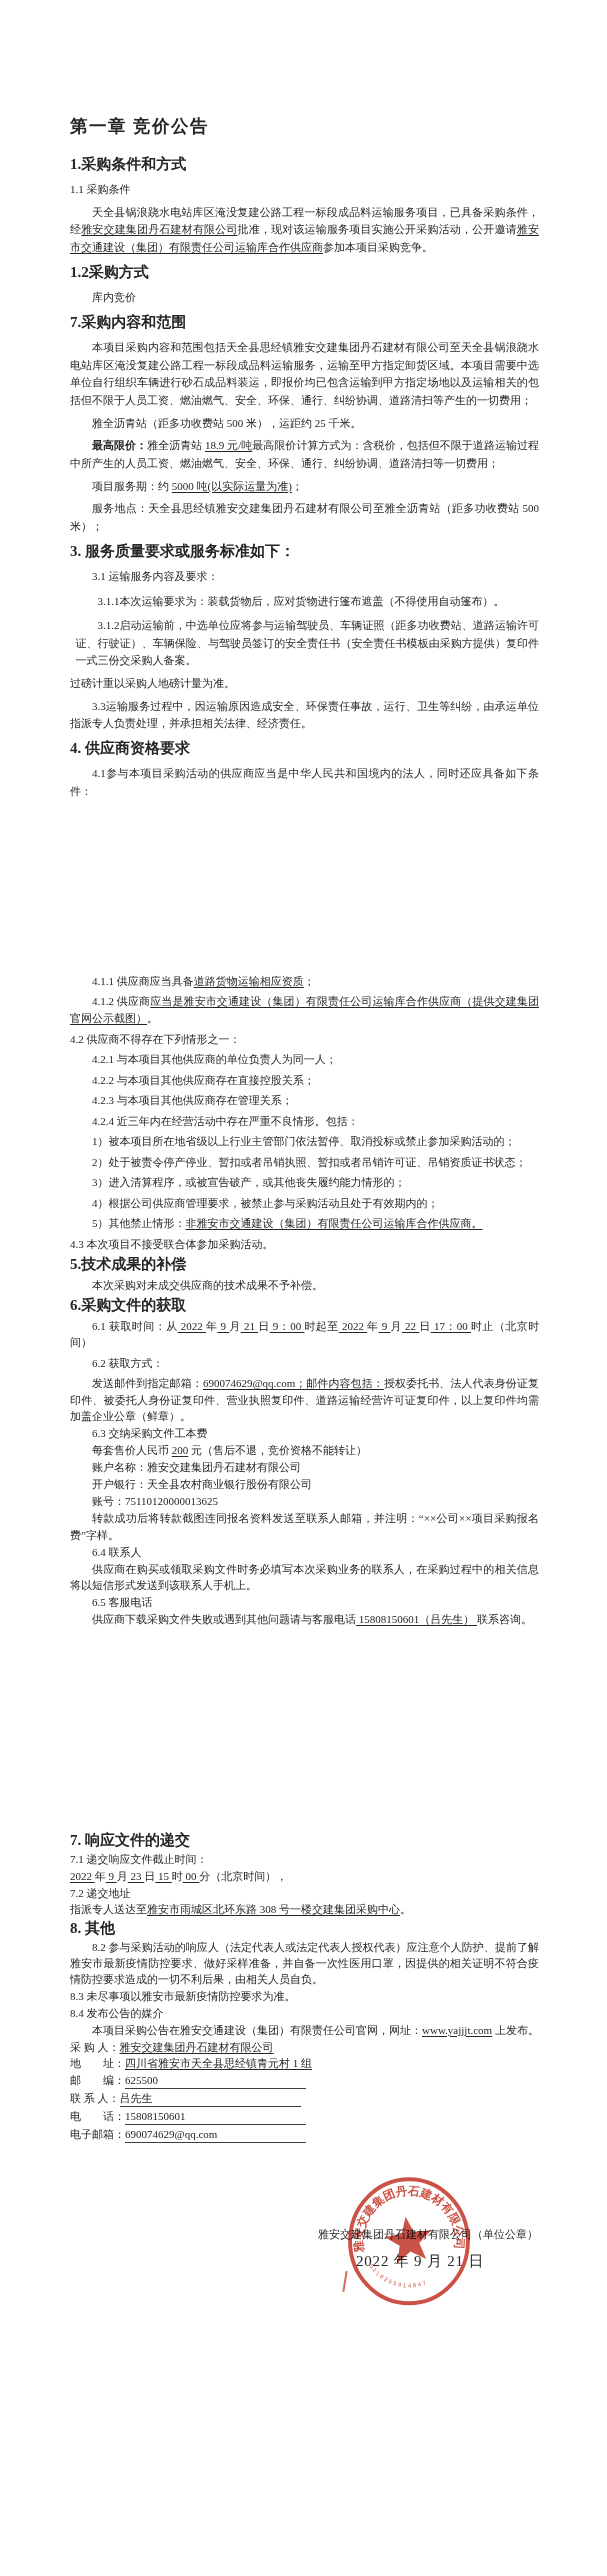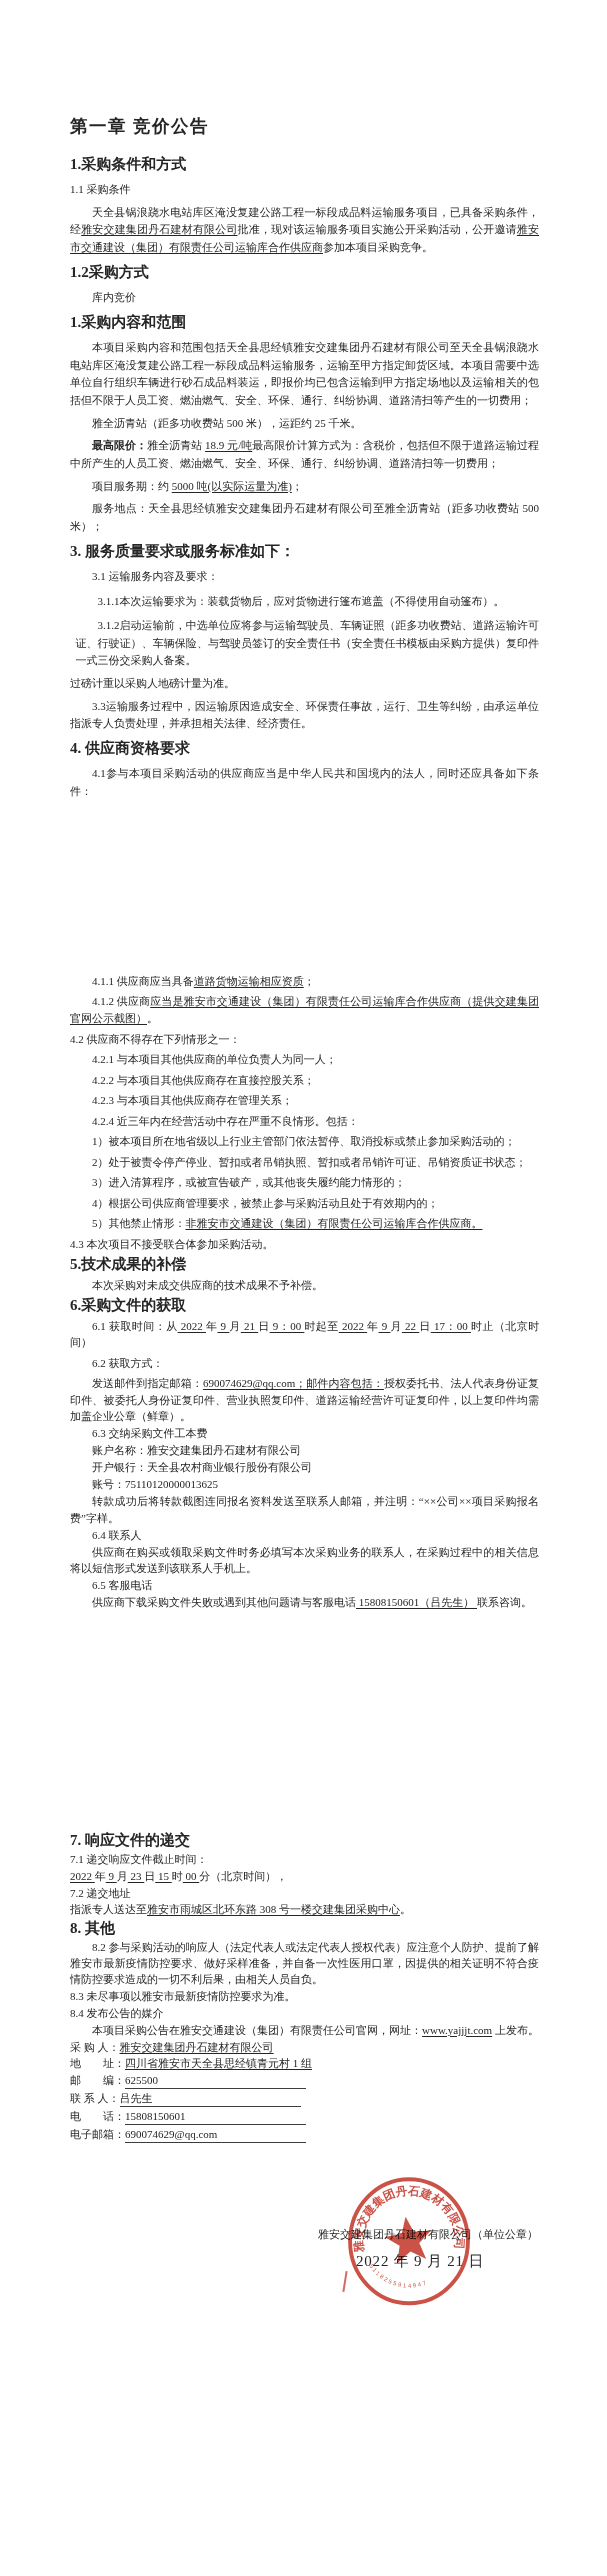--- a/index.html
+++ b/index.html
@@ -41,21 +41,21 @@
 </head>
 <body>
 
 <div class="col" id="c1">
   <h1 class="title">第一章 竞价公告</h1>
   <p class="hd">1.采购条件和方式</p>
   <p>1.1 采购条件</p>
   <p class="i2"><span>天全县锅浪跷水电站库区淹没复建公路工程一标段成品料运输服务项目，已具备采购条件，经</span><span class="u">雅安交建集团丹石建材有限公司</span><span>批准，现对该运输服务项目实施公开采购活动，公开邀请</span><span class="u">雅安市交通建设（集团）有限责任公司运输库合作供应商</span><span>参加本项目采购竞争。</span></p>
   <p class="hd">1.2采购方式</p>
   <p class="i2">库内竞价</p>
-  <p class="hd">1.采购内容和范围</p>
+  <p class="hd">7.采购内容和范围</p>
   <p class="i2">本项目采购内容和范围包括天全县思经镇雅安交建集团丹石建材有限公司至天全县锅浪跷水电站库区淹没复建公路工程一标段成品料运输服务，运输至甲方指定卸货区域。本项目需要中选单位自行组织车辆进行砂石成品料装运，即报价均已包含运输到甲方指定场地以及运输相关的包括但不限于人员工资、燃油燃气、安全、环保、通行、纠纷协调、道路清扫等产生的一切费用；</p>
   <p class="i2">雅全沥青站（距多功收费站 500 米），运距约 25 千米。</p>
   <p class="i2"><span class="b">最高限价：</span><span>雅全沥青站 </span><span class="u">18.9 元/吨</span><span>最高限价计算方式为：含税价，包括但不限于道路运输过程中所产生的人员工资、燃油燃气、安全、环保、通行、纠纷协调、道路清扫等一切费用；</span></p>
   <p class="i2"><span>项目服务期：约 </span><span class="u">5000 吨(以实际运量为准)</span><span>；</span></p>
   <p class="i2">服务地点：天全县思经镇雅安交建集团丹石建材有限公司至雅全沥青站（距多功收费站 500米）；</p>
   <p class="hd">3. 服务质量要求或服务标准如下：</p>
   <p class="i2">3.1 运输服务内容及要求：</p>
   <p class="i25">3.1.1本次运输要求为：装载货物后，应对货物进行篷布遮盖（不得使用自动篷布）。</p>
   <p class="i25">3.1.2启动运输前，中选单位应将参与运输驾驶员、车辆证照（距多功收费站、道路运输许可证、行驶证）、车辆保险、与驾驶员签订的安全责任书（安全责任书模板由采购方提供）复印件一式三份交采购人备案。</p>
   <p>过磅计重以采购人地磅计量为准。</p>
@@ -78,20 +78,21 @@
   <p class="i25">4）根据公司供应商管理要求，被禁止参与采购活动且处于有效期内的；</p>
   <p class="i25"><span>5）其他禁止情形：</span><span class="u">非雅安市交通建设（集团）有限责任公司运输库合作供应商。</span></p>
   <p class="i15">4.3 本次项目不接受联合体参加采购活动。</p>
   <p class="hd">5.技术成果的补偿</p>
   <p class="i2">本次采购对未成交供应商的技术成果不予补偿。</p>
   <p class="hd">6.采购文件的获取</p>
   <p class="i2"><span>6.1 获取时间：从</span><span class="u"> 2022 </span><span>年</span><span class="u"> 9 </span><span>月</span><span class="u"> 21 </span><span>日</span><span class="u"> 9：00 </span><span>时起至</span><span class="u"> 2022 </span><span>年</span><span class="u"> 9 </span><span>月</span><span class="u"> 22 </span><span>日</span><span class="u"> 17：00 </span><span>时止（北京时间）</span></p>
   <p class="i2">6.2 获取方式：</p>
   <p class="i2 tight"><span>发送邮件到指定邮箱：</span><span class="u">690074629@qq.com；邮件内容包括：</span><span>授权委托书、法人代表身份证复印件、被委托人身份证复印件、营业执照复印件、道路运输经营许可证复印件，以上复印件均需加盖企业公章（鲜章）。</span></p>
   <p class="i2 tight">6.3 交纳采购文件工本费</p>
+  <p class="i2 tight"><span>每套售价人民币 </span><span class="u">200</span><span> 元（售后不退，竞价资格不能转让）</span></p>
   <p class="i2 tight">账户名称：雅安交建集团丹石建材有限公司</p>
   <p class="i2 tight">开户银行：天全县农村商业银行股份有限公司</p>
   <p class="i2 tight">账号：75110120000013625</p>
   <p class="i2 tight">转款成功后将转款截图连同报名资料发送至联系人邮箱，并注明：“××公司××项目采购报名费”字样。</p>
   <p class="i2 tight">6.4 联系人</p>
   <p class="i2 tight">供应商在购买或领取采购文件时务必填写本次采购业务的联系人，在采购过程中的相关信息将以短信形式发送到该联系人手机上。</p>
   <p class="i25 tight">6.5 客服电话</p>
   <p class="i2 tight"><span>供应商下载采购文件失败或遇到其他问题请与客服电话</span><span class="u"> 15808150601（吕先生） </span><span>联系咨询。</span></p>
 </div>
 

